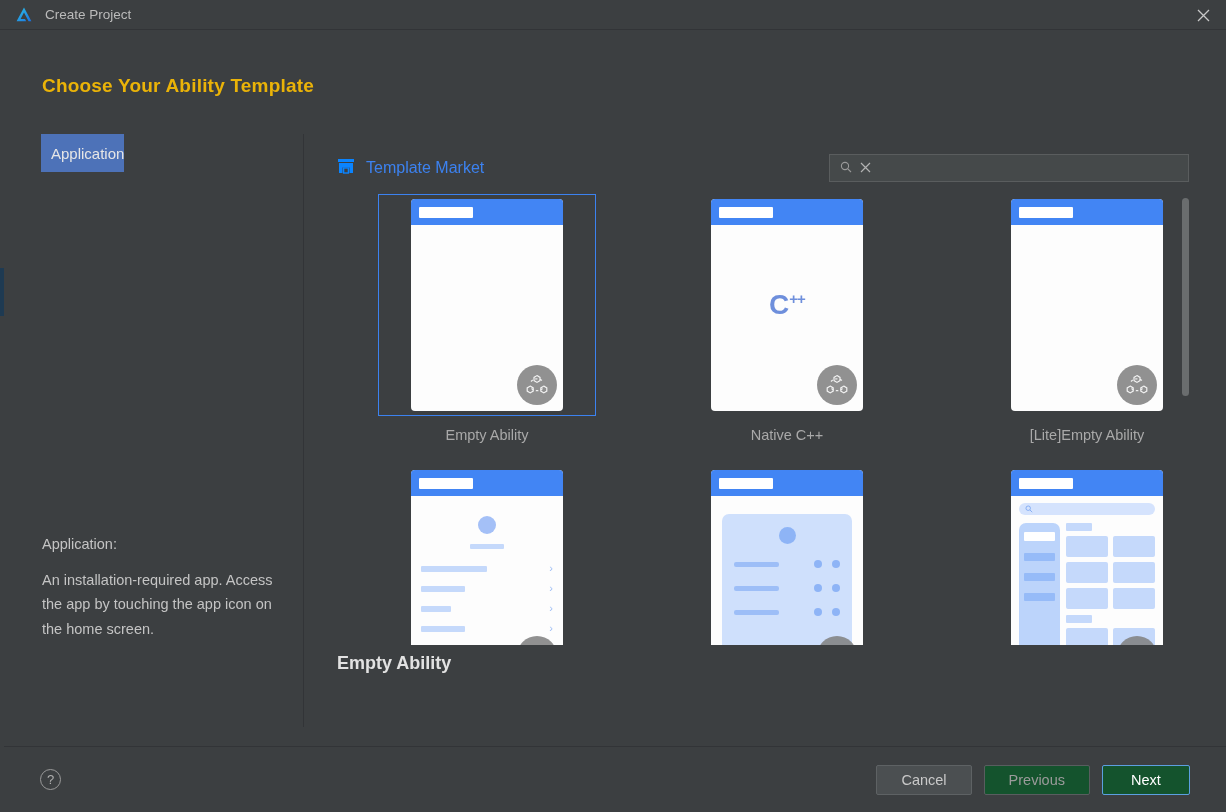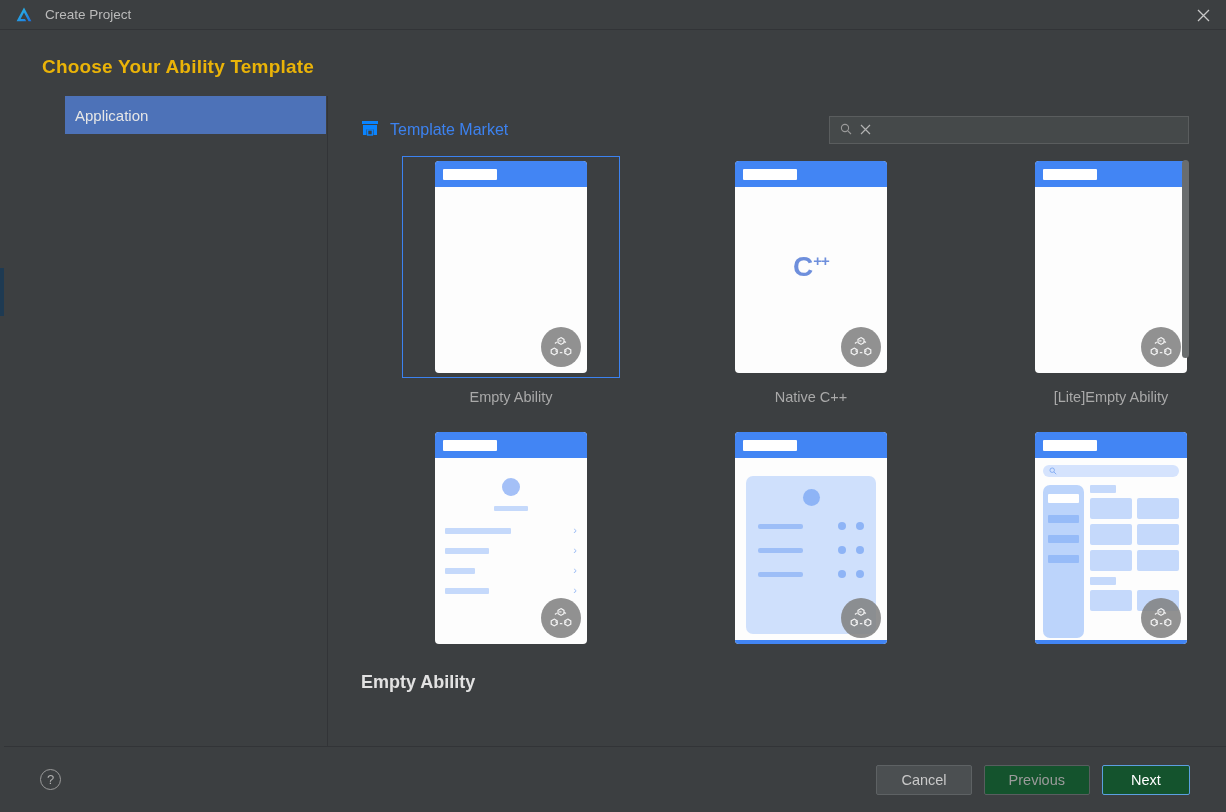--- a/index.html
+++ b/index.html
@@ -6,21 +6,21 @@
   html, body {
     width: 1226px; height: 812px;
     background: #3c3f41;
     font-family: "Liberation Sans", sans-serif;
     overflow: hidden;
   }
   .window {
     position: relative;
     width: 1226px; height: 812px;
     background: #3c3f41;
-    display: flex; flex-direction: column;
+    display: flex; flex-direction: column; gap: 19px;
   }
   
   .edge-sliver {
     position: absolute; left: 0; top: 0; width: 4px; height: 812px;
     background: #3c3f41;
   }
   .edge-sliver .accent {
     position: absolute; left: 0; top: 268px; width: 4px; height: 48px;
     background: #1e3a52;
   }
@@ -52,23 +52,22 @@
     letter-spacing: .2px;
   }
   
   .body {
     flex: 1; display: flex; min-height: 0;
     margin-top: 18px;
   }
   .sidebar {
     width: 304px; min-width: 304px;
     border-right: 1px solid #323437;
-    display: flex; flex-direction: column;
+    display: flex; flex-direction: row;
     position: relative;
-    margin-left: 24px;
   }
   .side-item {
     height: 38px; margin: 0 1px 0 41px;
     display: flex; align-items: center;
     padding-left: 10px;
     font-size: 15px; color: #b9b9b9;
     cursor: default;
   }
   .side-item.selected { background: #4d72b8; color: #e6e6e6; }
   .side-desc {
@@ -274,20 +273,24 @@
   </div>
 
   <div class="heading">Choose Your Ability Template</div>
 
   <div class="body">
 
     <div class="sidebar">
       <div class="side-item selected">
         <span>Application</span>
       </div>
+      <div class="side-desc">
+        <span class="lbl">Application:</span>
+        <span>An installation-required app. Access the app by touching the app icon on the home screen.</span>
+      </div>
     </div>
 
     <div class="main">
 
       <div class="main-top">
         <div class="market">
           <span>
             <svg width="18" height="18" viewBox="0 0 18 18">
               <rect x="1" y="2" width="16" height="3" fill="#0a84ff"></rect>
               <path d="M2 6 H16 V16 H12.5 V10.5 H5.5 V16 H2 Z" fill="#0a84ff"></path>

